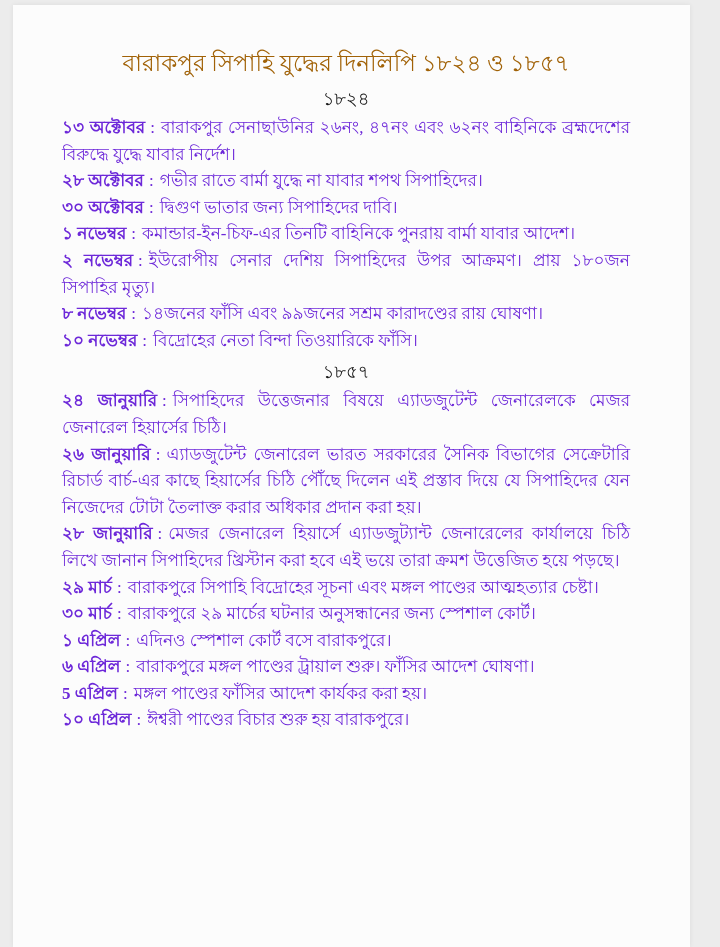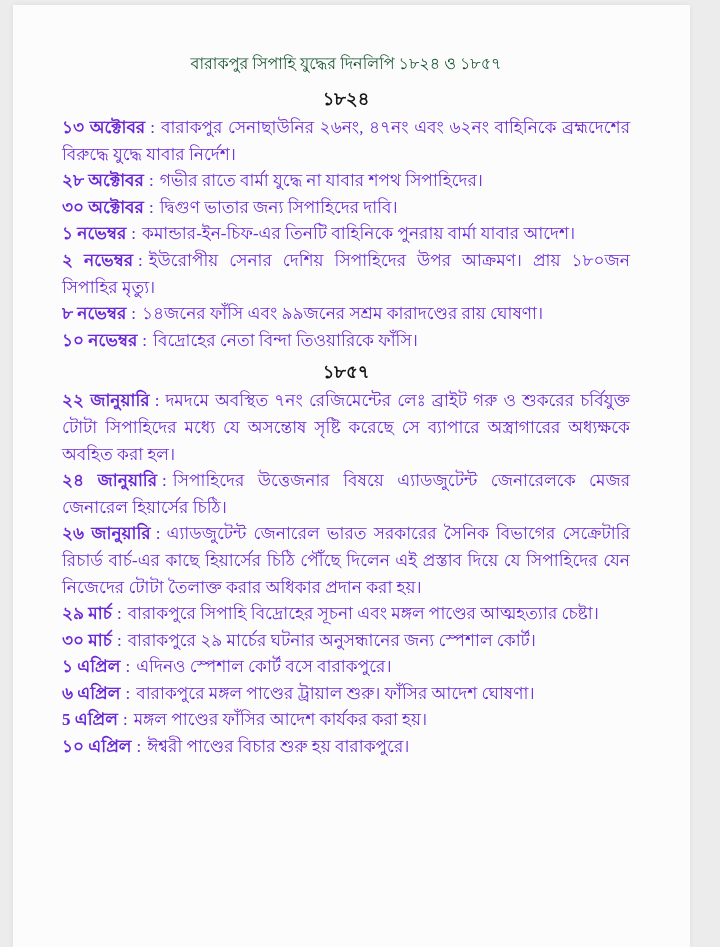--- a/index.html
+++ b/index.html
@@ -20,31 +20,31 @@
     top: 5px;
     width: 677px;
     height: 942px;
     background: #fcfcfc;
     box-shadow: 0 0 5px rgba(0,0,0,0.07);
   }
   .content {
     padding: 0 60px 0 49px;
   }
   h1.doc-title {
-    font-size: 16px;
+    font-size: 23px;
     line-height: 34px;
     font-weight: normal;
     text-align: center;
     margin: 42px 0 4px 0;
-    color: #14532d;
+    color: #a16207;
   }
   h2.year-heading {
     font-size: 18px;
     line-height: 24px;
-    font-weight: bold;
+    font-weight: normal;
     text-align: center;
     margin: 6px 0 4px 0;
     color: #161616;
   }
   .entries { }
   p.entry {
     margin: 0;
     font-size: 17px;
     line-height: 26.6px;
     text-align: justify;
@@ -80,26 +80,26 @@
 
   <p class="entry"><span class="entry-date">৮ নভেম্বর</span><span class="entry-sep">:</span><span>১৪জনের ফাঁসি এবং ৯৯জনের সশ্রম কারাদণ্ডের রায় ঘোষণা।</span></p>
 
   <p class="entry"><span class="entry-date">১০ নভেম্বর</span><span class="entry-sep">:</span><span>বিদ্রোহের নেতা বিন্দা তিওয়ারিকে ফাঁসি।</span></p>
 </div>
   </section>
 
   <section>
     <h2 class="year-heading">১৮৫৭</h2>
     <div class="entries">
-  <p class="entry"><span class="entry-date">২২ জানুয়ারি</span><span class="entry-sep">:</span><span>দমদমে অবস্থিত ৭নং রেজিমেন্টের লেঃ ব্রাইট গরু ও শুকরের চর্বিযুক্ত টোটা সিপাহিদের মধ্যে যে অসন্তোষ সৃষ্টি করেছে সে ব্যাপারে অস্ত্রাগারের অধ্যক্ষকে অবহিত করা হল।</span></p>
 
   <p class="entry"><span class="entry-date">২৪ জানুয়ারি</span><span class="entry-sep">:</span><span>সিপাহিদের উত্তেজনার বিষয়ে এ্যাডজুটেন্ট জেনারেলকে মেজর জেনারেল হিয়ার্সের চিঠি।</span></p>
 
   <p class="entry"><span class="entry-date">২৬ জানুয়ারি</span><span class="entry-sep">:</span><span>এ্যাডজুটেন্ট জেনারেল ভারত সরকারের সৈনিক বিভাগের সেক্রেটারি রিচার্ড বার্চ-এর কাছে হিয়ার্সের চিঠি পৌঁছে দিলেন এই প্রস্তাব দিয়ে যে সিপাহিদের যেন নিজেদের টোটা তৈলাক্ত করার অধিকার প্রদান করা হয়।</span></p>
 
+  <p class="entry"><span class="entry-date">২৮ জানুয়ারি</span><span class="entry-sep">:</span><span>মেজর জেনারেল হিয়ার্সে এ্যাডজুট্যান্ট জেনারেলের কার্যালয়ে চিঠি লিখে জানান সিপাহিদের খ্রিস্টান করা হবে এই ভয়ে তারা ক্রমশ উত্তেজিত হয়ে পড়ছে।</span></p>
 
   <p class="entry"><span class="entry-date">২৯ মার্চ</span><span class="entry-sep">:</span><span>বারাকপুরে সিপাহি বিদ্রোহের সূচনা এবং মঙ্গল পাণ্ডের আত্মহত্যার চেষ্টা।</span></p>
 
   <p class="entry"><span class="entry-date">৩০ মার্চ</span><span class="entry-sep">:</span><span>বারাকপুরে ২৯ মার্চের ঘটনার অনুসন্ধানের জন্য স্পেশাল কোর্ট।</span></p>
 
   <p class="entry"><span class="entry-date">১ এপ্রিল</span><span class="entry-sep">:</span><span>এদিনও স্পেশাল কোর্ট বসে বারাকপুরে।</span></p>
 
   <p class="entry"><span class="entry-date">৬ এপ্রিল</span><span class="entry-sep">:</span><span>বারাকপুরে মঙ্গল পাণ্ডের ট্রায়াল শুরু। ফাঁসির আদেশ ঘোষণা।</span></p>
 
   <p class="entry"><span class="entry-date">5 এপ্রিল</span><span class="entry-sep">:</span><span>মঙ্গল পাণ্ডের ফাঁসির আদেশ কার্যকর করা হয়।</span></p>

